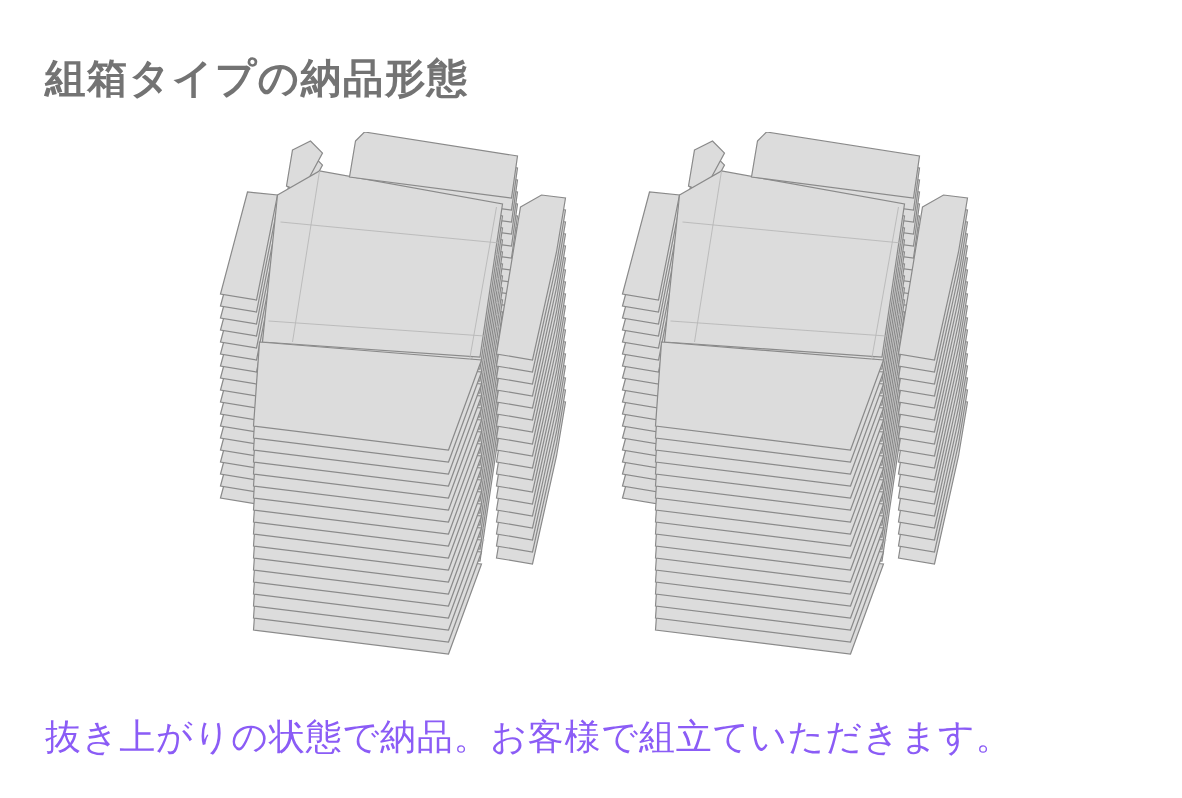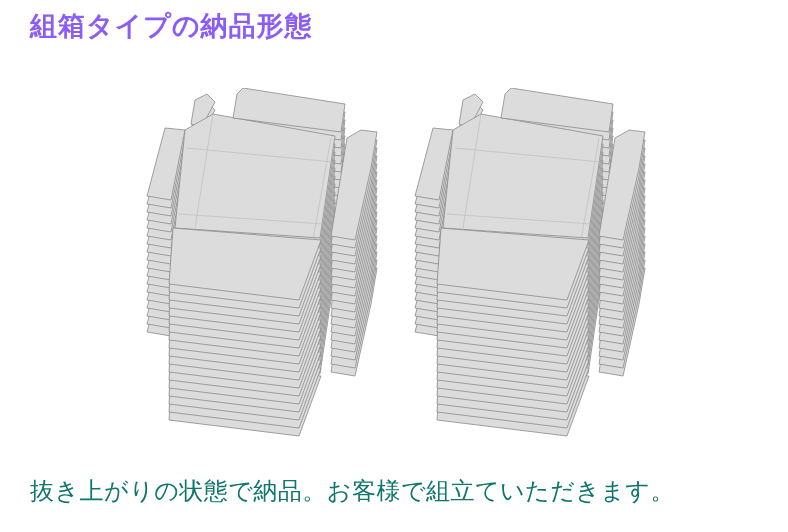--- a/index.html
+++ b/index.html
@@ -2,33 +2,33 @@
 <html><head>
   <meta charset="utf-8">
   <style>
     html, body { margin: 0; padding: 0; background: #ffffff; }
     body {
       width: 788px; height: 532px; position: relative; overflow: hidden;
       font-family: "DejaVu Sans", "Liberation Sans", sans-serif;
       color: #222222;
     }
     .title {
-      position: absolute; left: 30px; top: 8px;
+      position: absolute; left: 30px; top: 34px;
       font-size: 27px; font-weight: bold; letter-spacing: 1px;
-      color: #8b5cf6; margin: 0;
+      color: #737373; margin: 0;
     }
     .figure-area {
       position: absolute; left: 0; top: 80px; width: 788px; height: 370px;
     }
     .stack { position: absolute; top: 8px; width: 260px; height: 350px; }
     .stack.left { left: 135px; }
     .stack.right { left: 403px; }
     .caption {
       position: absolute; left: 30px; top: 475px;
-      font-size: 24px; color: #0f766e; letter-spacing: 0.5px; margin: 0;
+      font-size: 24px; color: #8b5cf6; letter-spacing: 0.5px; margin: 0;
     }
   </style>
 </head>
 <body>
 
 <h1 class="title">組箱タイプの納品形態</h1>
 
 <div class="figure-area">
   <div class="stack left">
     <svg width="260" height="350" viewBox="0 0 260 350">

